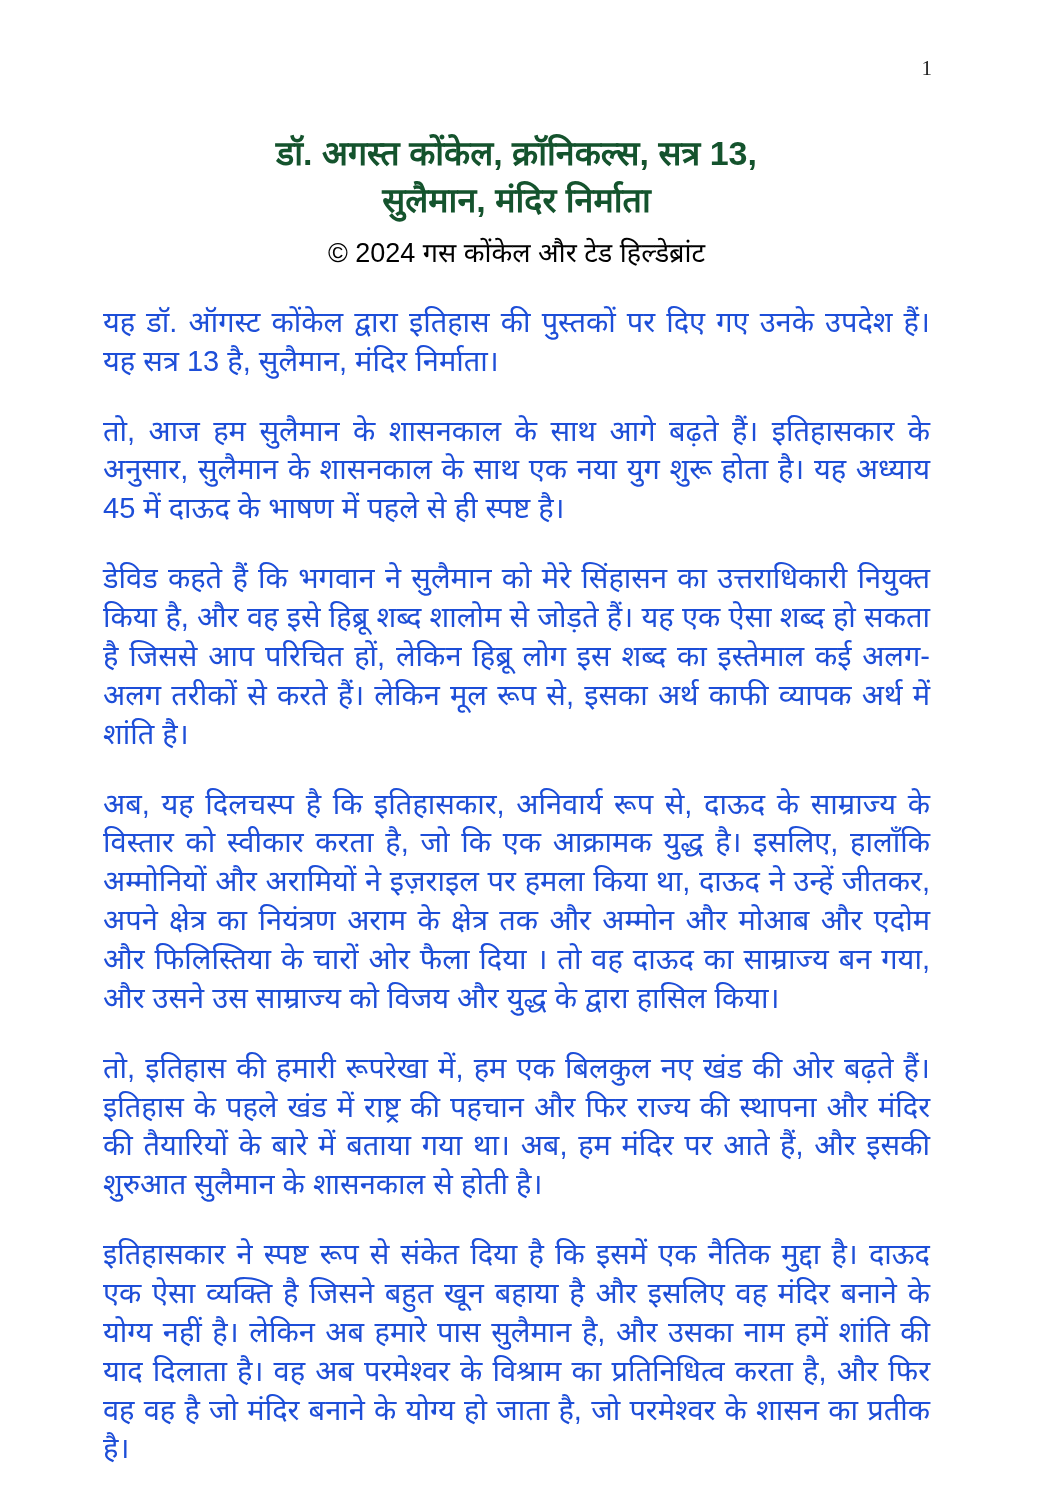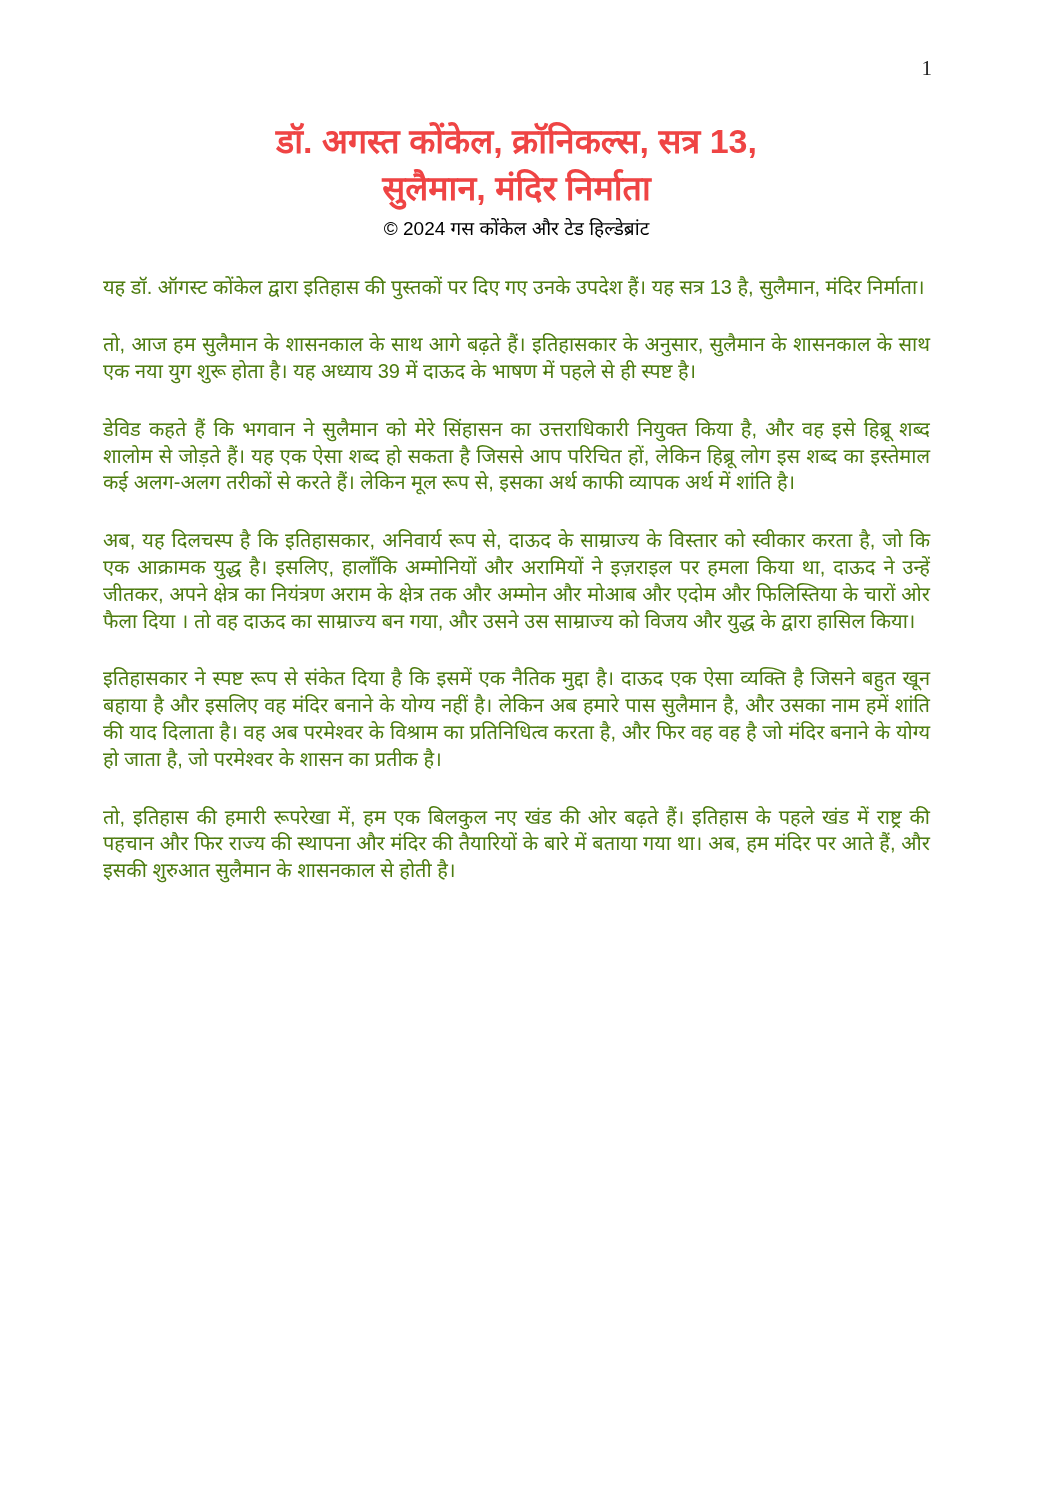--- a/index.html
+++ b/index.html
@@ -22,44 +22,44 @@
     top: 56px;
     right: 126px;
     font-family: "Liberation Serif", serif;
     font-size: 21px;
     color: #1a1a1a;
   }
   .content {
     padding: 118px 128px 0 103px; 
   }
   h1.doc-title {
-    margin: 0;
+    margin: 12px;
     text-align: center;
     font-size: 34px;
     font-weight: bold;
     line-height: 1.38;
-    color: #ef4444;
+    color: #14532d;
   }
   .copyright {
     margin-top: 5px;
     text-align: center;
-    font-size: 19px;
+    font-size: 27px;
     font-weight: normal;
     line-height: 1.3;
     color: #000000;
   }
   .body-text {
     margin-top: 32px;
   }
   .body-text p {
     margin: 0 0 31px 0;
-    font-size: 20px;
+    font-size: 29px;
     line-height: 1.34;
     text-align: justify;
-    color: #4d7c0f;
+    color: #1d4ed8;
   }
 </style>
 </head>
 <body>
 
 <div class="page">
 
   <div class="page-number">1</div>
 
   <div class="content">
@@ -68,21 +68,21 @@
       <h1 class="doc-title">
         <span>डॉ. अगस्त कोंकेल, क्रॉनिकल्स, सत्र 13,</span><br>
         <span>सुलैमान, मंदिर निर्माता</span>
       </h1>
       <div class="copyright">© 2024 गस कोंकेल और टेड हिल्डेब्रांट</div>
     </header>
 
     <main class="body-text">
 
     <p>यह डॉ. ऑगस्ट कोंकेल द्वारा इतिहास की पुस्तकों पर दिए गए उनके उपदेश हैं। यह सत्र 13 है, सुलैमान, मंदिर निर्माता।</p>
-        <p>तो, आज हम सुलैमान के शासनकाल के साथ आगे बढ़ते हैं। इतिहासकार के अनुसार, सुलैमान के शासनकाल के साथ एक नया युग शुरू होता है। यह अध्याय 39 में दाऊद के भाषण में पहले से ही स्पष्ट है।</p>
+        <p>तो, आज हम सुलैमान के शासनकाल के साथ आगे बढ़ते हैं। इतिहासकार के अनुसार, सुलैमान के शासनकाल के साथ एक नया युग शुरू होता है। यह अध्याय 45 में दाऊद के भाषण में पहले से ही स्पष्ट है।</p>
         <p>डेविड कहते हैं कि भगवान ने सुलैमान को मेरे सिंहासन का उत्तराधिकारी नियुक्त किया है, और वह इसे हिब्रू शब्द शालोम से जोड़ते हैं। यह एक ऐसा शब्द हो सकता है जिससे आप परिचित हों, लेकिन हिब्रू लोग इस शब्द का इस्तेमाल कई अलग-अलग तरीकों से करते हैं। लेकिन मूल रूप से, इसका अर्थ काफी व्यापक अर्थ में शांति है।</p>
         <p>अब, यह दिलचस्प है कि इतिहासकार, अनिवार्य रूप से, दाऊद के साम्राज्य के विस्तार को स्वीकार करता है, जो कि एक आक्रामक युद्ध है। इसलिए, हालाँकि अम्मोनियों और अरामियों ने इज़राइल पर हमला किया था, दाऊद ने उन्हें जीतकर, अपने क्षेत्र का नियंत्रण अराम के क्षेत्र तक और अम्मोन और मोआब और एदोम और फिलिस्तिया के चारों ओर फैला दिया । तो वह दाऊद का साम्राज्य बन गया, और उसने उस साम्राज्य को विजय और युद्ध के द्वारा हासिल किया।</p>
+        <p>तो, इतिहास की हमारी रूपरेखा में, हम एक बिलकुल नए खंड की ओर बढ़ते हैं। इतिहास के पहले खंड में राष्ट्र की पहचान और फिर राज्य की स्थापना और मंदिर की तैयारियों के बारे में बताया गया था। अब, हम मंदिर पर आते हैं, और इसकी शुरुआत सुलैमान के शासनकाल से होती है।</p>
         <p>इतिहासकार ने स्पष्ट रूप से संकेत दिया है कि इसमें एक नैतिक मुद्दा है। दाऊद एक ऐसा व्यक्ति है जिसने बहुत खून बहाया है और इसलिए वह मंदिर बनाने के योग्य नहीं है। लेकिन अब हमारे पास सुलैमान है, और उसका नाम हमें शांति की याद दिलाता है। वह अब परमेश्वर के विश्राम का प्रतिनिधित्व करता है, और फिर वह वह है जो मंदिर बनाने के योग्य हो जाता है, जो परमेश्वर के शासन का प्रतीक है।</p>
-        <p>तो, इतिहास की हमारी रूपरेखा में, हम एक बिलकुल नए खंड की ओर बढ़ते हैं। इतिहास के पहले खंड में राष्ट्र की पहचान और फिर राज्य की स्थापना और मंदिर की तैयारियों के बारे में बताया गया था। अब, हम मंदिर पर आते हैं, और इसकी शुरुआत सुलैमान के शासनकाल से होती है।</p>
       </main>
 
   </div>
 </div>
 
 </body></html>

